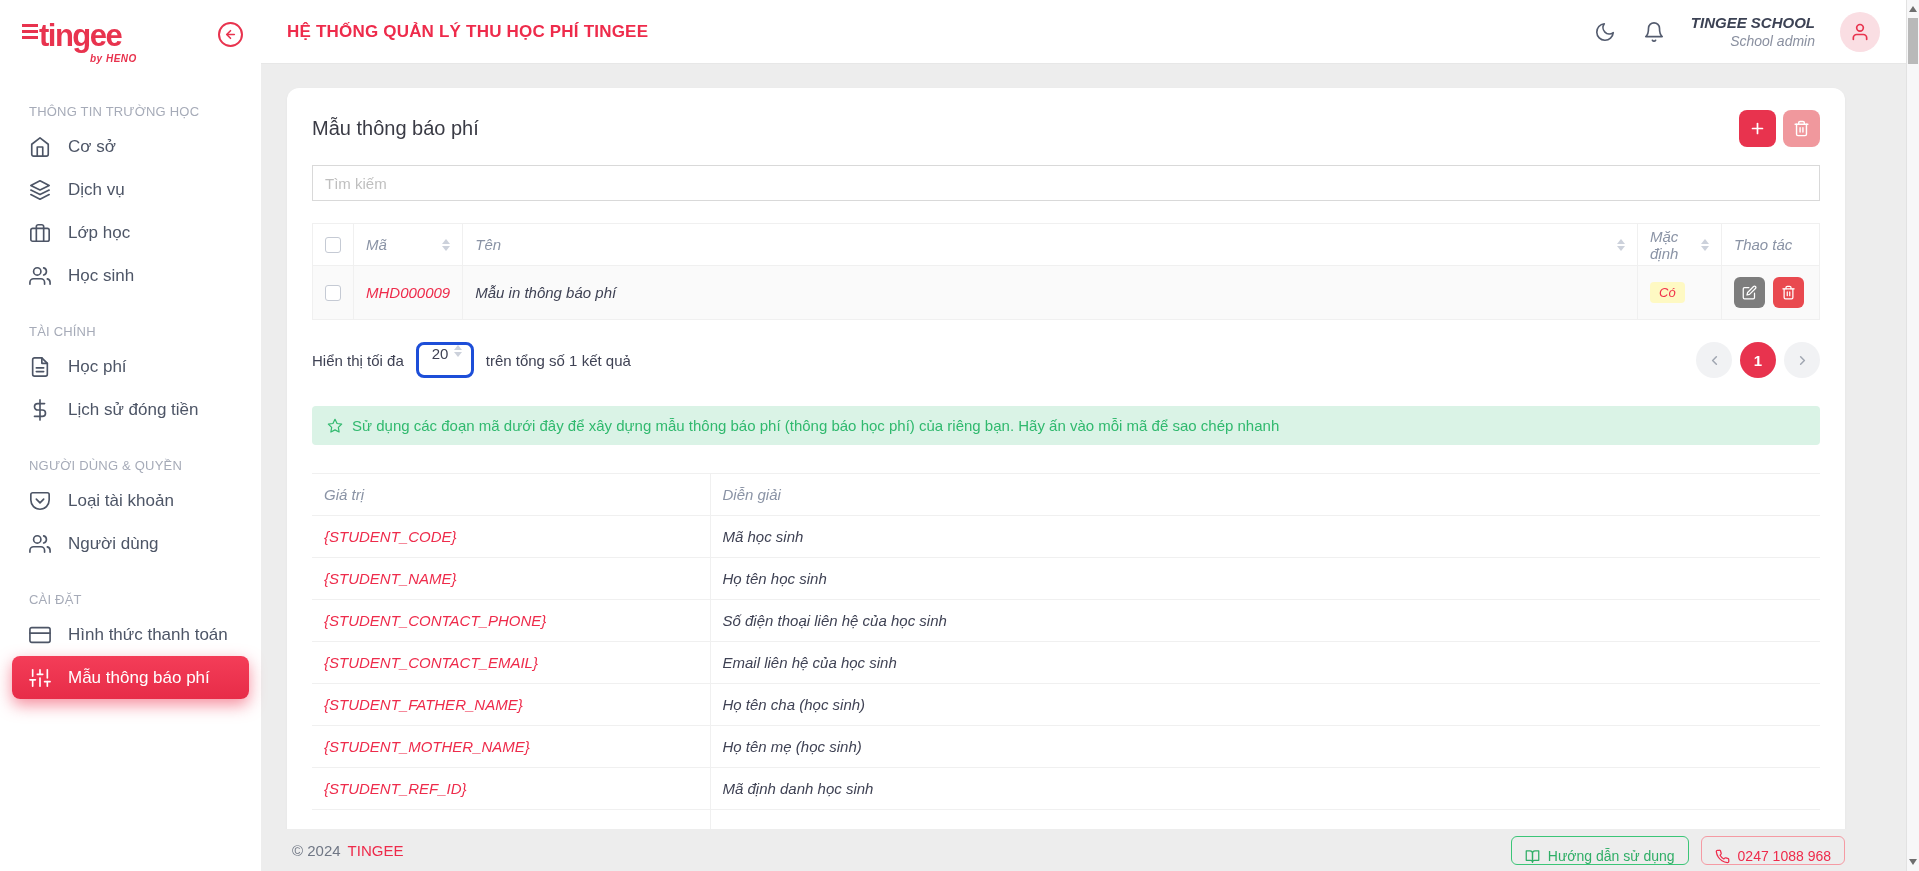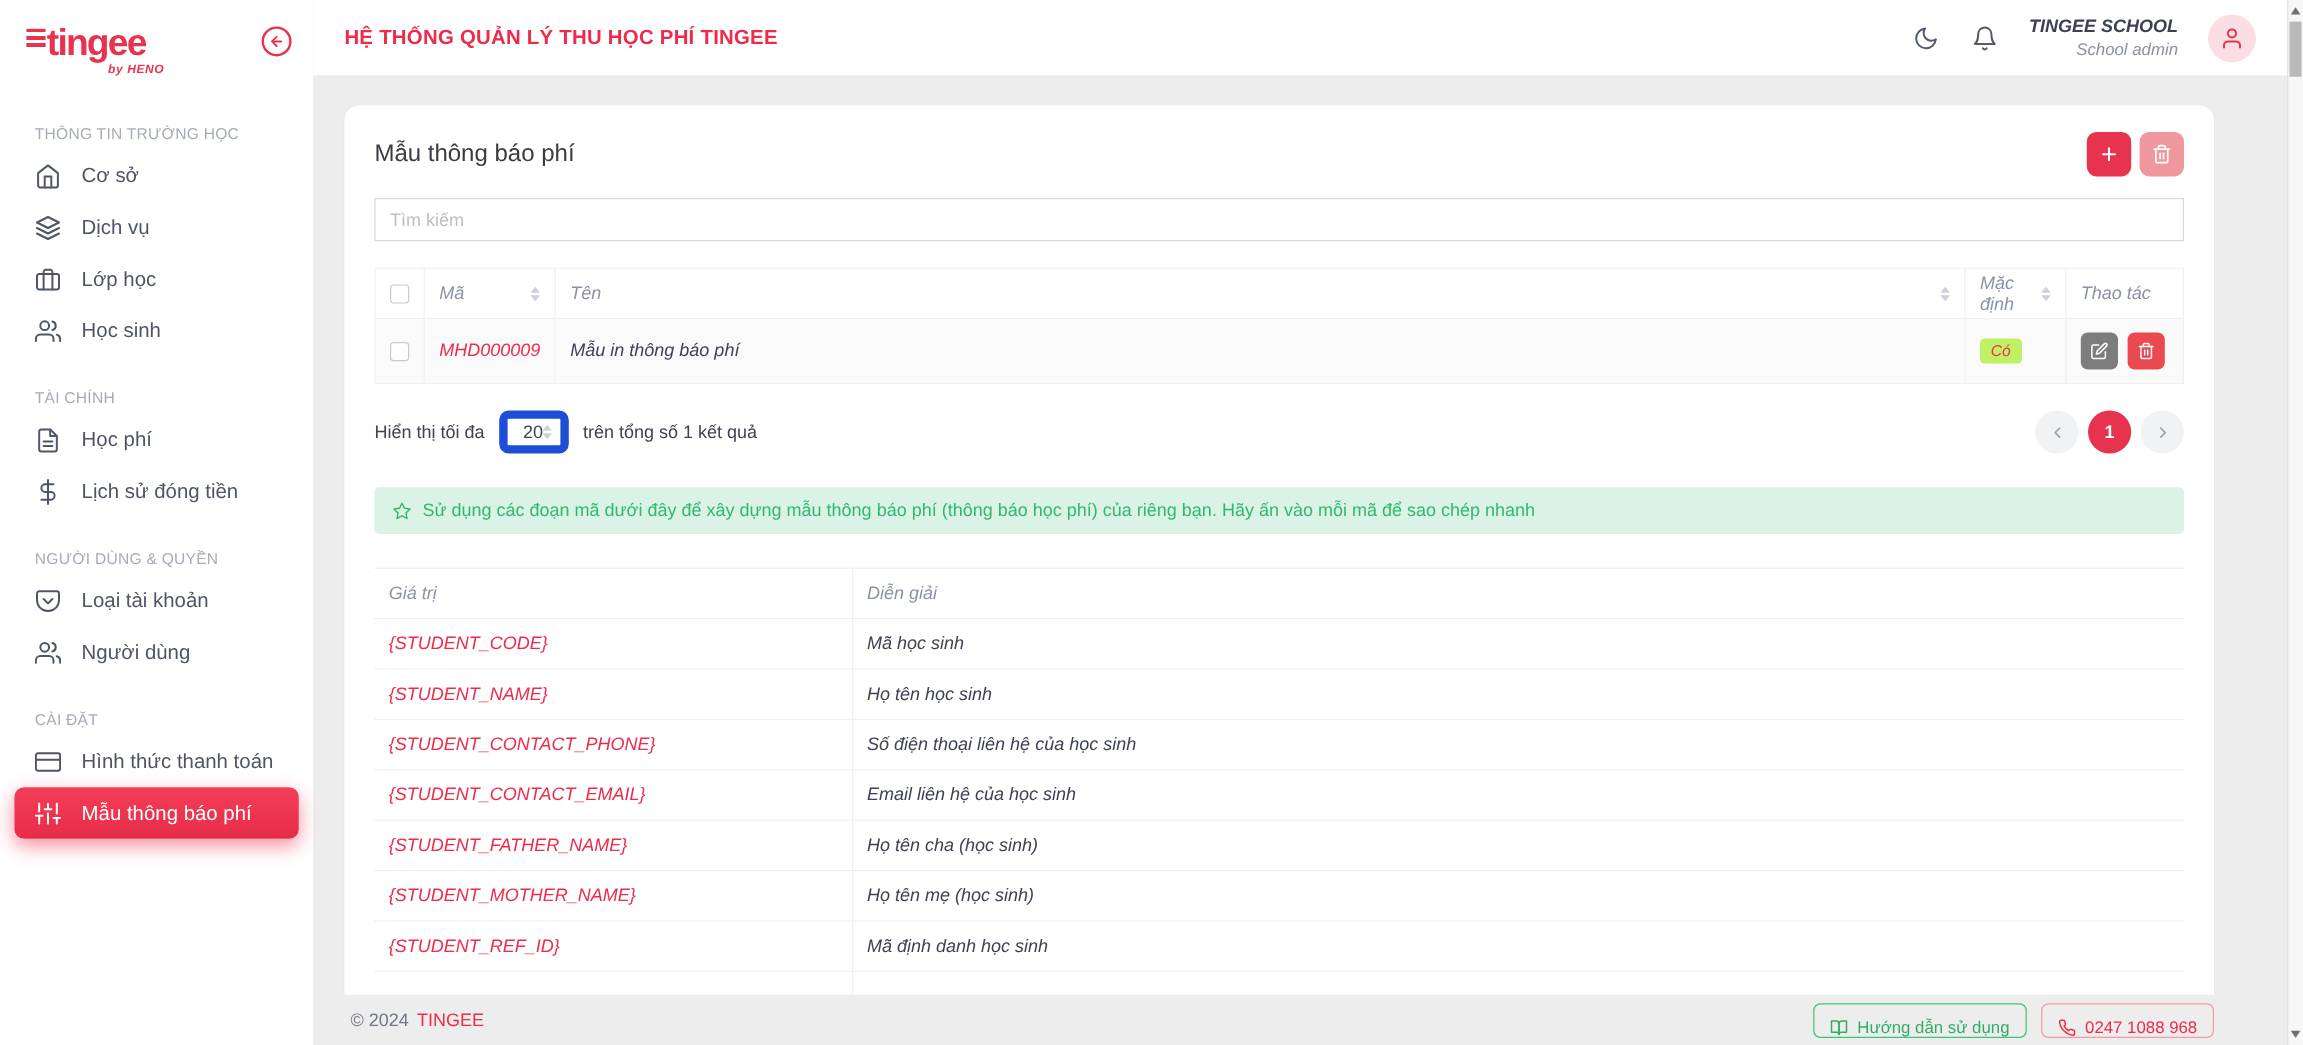--- a/index.html
+++ b/index.html
@@ -52,29 +52,29 @@
   .t1 { margin-top: 22px; }
   .t1 th, .t1 td { border: 1px solid #f0f0f0; font-weight: normal; }
   .t1 th { height: 42px; color: #8a93a5; font-size: 15px; text-align: left; padding: 0 12px; }
   .t1 td { height: 54px; font-size: 15px; color: #3f4254; padding: 0 12px; background: #fafafa; }
   .th-flex { display: flex; align-items: center; }
   .sort { display: inline-flex; flex-direction: column; gap: 2px; margin-left: auto; }
   .car-up { width: 0; height: 0; border-left: 4px solid transparent; border-right: 4px solid transparent; border-bottom: 5px solid #ccd1db; }
   .car-dn { width: 0; height: 0; border-left: 4px solid transparent; border-right: 4px solid transparent; border-top: 5px solid #ccd1db; }
   .checkbox { width: 16px; height: 16px; border: 1.5px solid #c5cad4; border-radius: 3px; background: #fff; margin: 0 auto; cursor: pointer; }
   .code-link { color: #ee2b4b; cursor: pointer; }
-  .badge-yes { display: inline-block; background: #bef264; color: #f0314b; font-size: 13px; padding: 3px 9px; border-radius: 4px; }
+  .badge-yes { display: inline-block; background: #fef9c3; color: #f0314b; font-size: 13px; padding: 3px 9px; border-radius: 4px; }
   .row-actions { display: flex; gap: 8px; }
   .mini-btn { width: 31px; height: 31px; border: none; border-radius: 6px; color: #fff; display: flex; align-items: center; justify-content: center; cursor: pointer; }
   .mini-btn svg { width: 15px; height: 15px; }
   .btn-edit { background: #7d7d7d; }
   .btn-del { background: #e9494f; }
 
   .page-row { margin-top: 22px; display: flex; align-items: center; gap: 12px; font-size: 15px; color: #3f4254; }
-  .size-select { width: 58px; height: 36px; border: 7px solid #1d4ed8; border-radius: 8px; display: flex; align-items: center; padding: 0 9px 0 13px; cursor: pointer; }
+  .size-select { width: 58px; height: 36px; border: 3px solid #1d4ed8; border-radius: 8px; display: flex; padding: 0 9px 0 13px; cursor: pointer; }
   .size-select .sort { margin-left: auto; }
   .pager { margin-left: auto; display: flex; gap: 8px; align-items: center; }
   .pg-circle { width: 36px; height: 36px; border-radius: 50%; background: #f1f2f4; color: #a0a6b1; display: flex; align-items: center; justify-content: center; cursor: pointer; font-size: 15px; }
   .pg-circle svg { width: 15px; height: 15px; }
   .pg-circle.active { background: #e8334e; color: #fff; font-weight: bold; }
 
   .banner { margin-top: 28px; background: #daf3e6; color: #30b96e; border-radius: 4px; padding: 11px 15px; font-size: 15px; display: flex; align-items: center; gap: 9px; }
   .banner svg { width: 16px; height: 16px; flex-shrink: 0; }
 
   .t2 { margin-top: 28px; }

